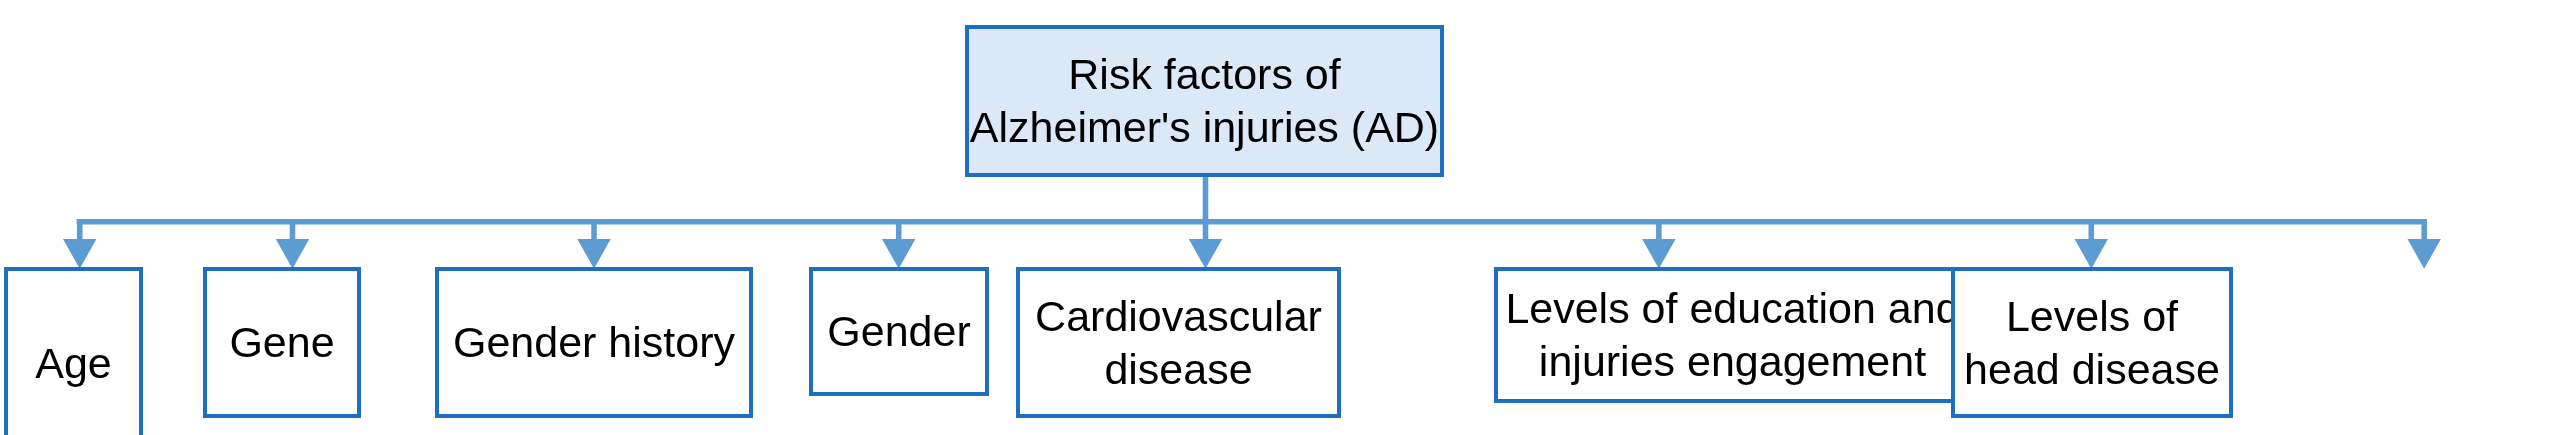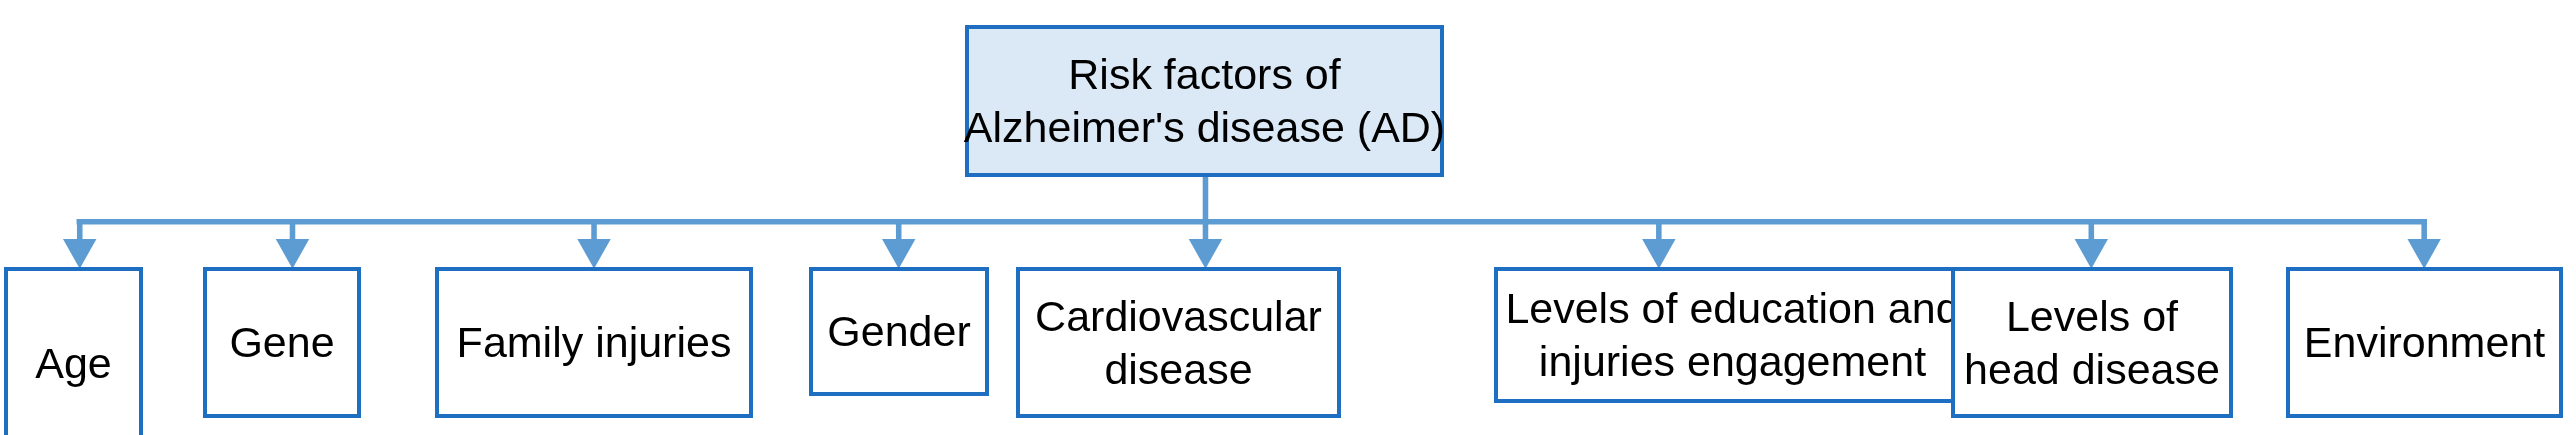--- a/index.html
+++ b/index.html
@@ -72,39 +72,39 @@
     <polygon points="1266.5,343 1314.5,343 1290.5,386" style="fill:var(--connector)"></polygon>
     <polygon points="1707,343 1755,343 1731,386" style="fill:var(--connector)"></polygon>
     <polygon points="2358,343 2406,343 2382,386" style="fill:var(--connector)"></polygon>
     <polygon points="2979,343 3027,343 3003,386" style="fill:var(--connector)"></polygon>
     <polygon points="3457,343 3505,343 3481,386" style="fill:var(--connector)"></polygon>
   </svg>
 
   <div class="node root" style="left:965px;top:25px;width:479px;height:152px">
     <div class="label">
       <span class="line">Risk factors of</span>
-      <span class="line">Alzheimer's disease (AD)</span>
+      <span class="line">Alzheimer's injuries (AD)</span>
     </div>
   </div>
 
   <div class="node" style="left:4px;top:267px;width:139px;height:192px">
     <div class="label">
       <span class="line">Age</span>
     </div>
   </div>
 
   <div class="node" style="left:203px;top:267px;width:158px;height:151px">
     <div class="label">
       <span class="line">Gene</span>
     </div>
   </div>
 
   <div class="node" style="left:435px;top:267px;width:318px;height:151px">
     <div class="label">
-      <span class="line">Family injuries</span>
+      <span class="line">Gender history</span>
     </div>
   </div>
 
   <div class="node" style="left:809px;top:267px;width:180px;height:129px">
     <div class="label">
       <span class="line">Gender</span>
     </div>
   </div>
 
   <div class="node" style="left:1016px;top:267px;width:325px;height:151px">
@@ -121,20 +121,15 @@
     </div>
   </div>
 
   <div class="node" style="left:1951px;top:267px;width:282px;height:151px">
     <div class="label">
       <span class="line">Levels of</span>
       <span class="line">head disease</span>
     </div>
   </div>
 
-  <div class="node" style="left:2286px;top:267px;width:277px;height:151px">
-    <div class="label">
-      <span class="line">Environment</span>
-    </div>
-  </div>
 
 </div>
 
 
 </body></html>

